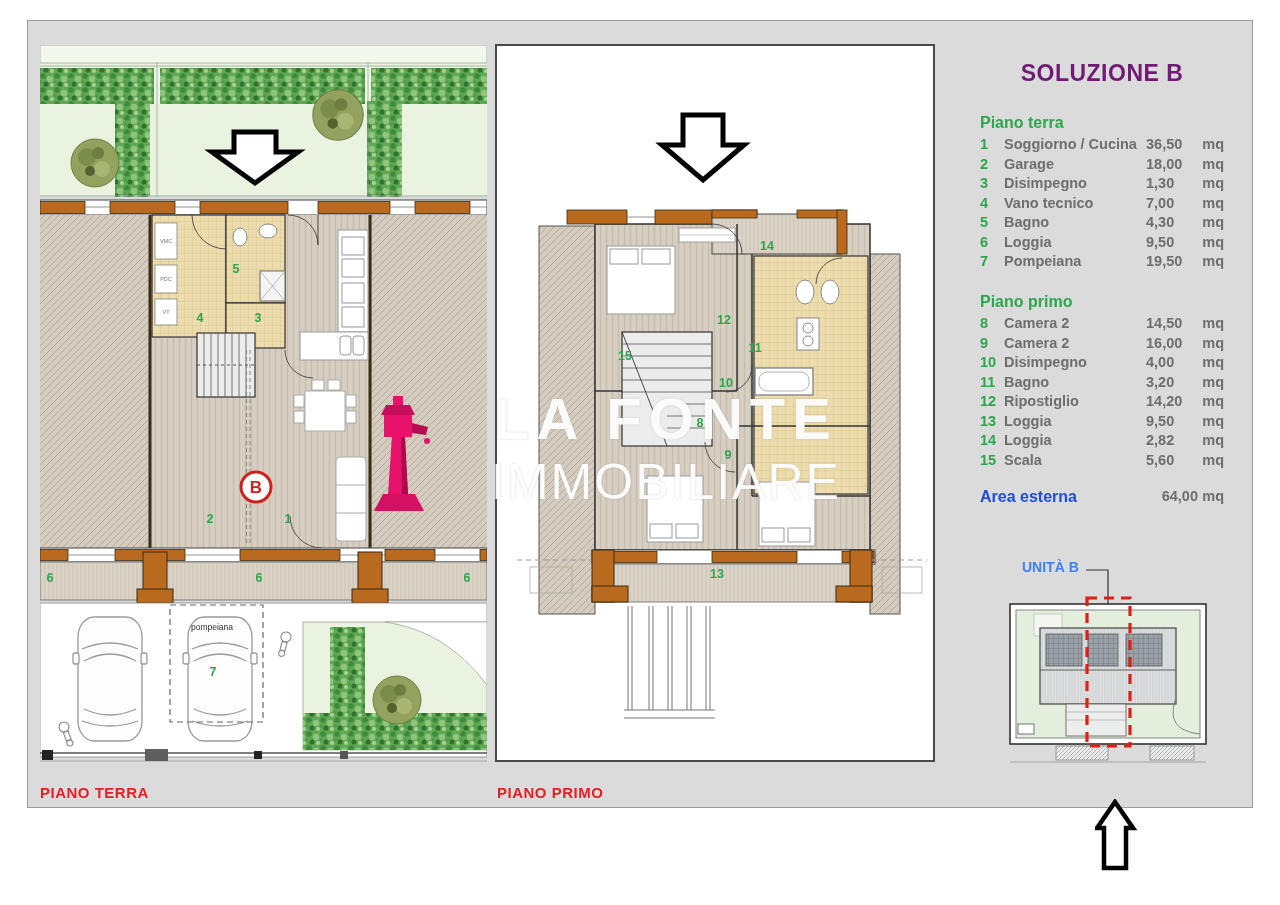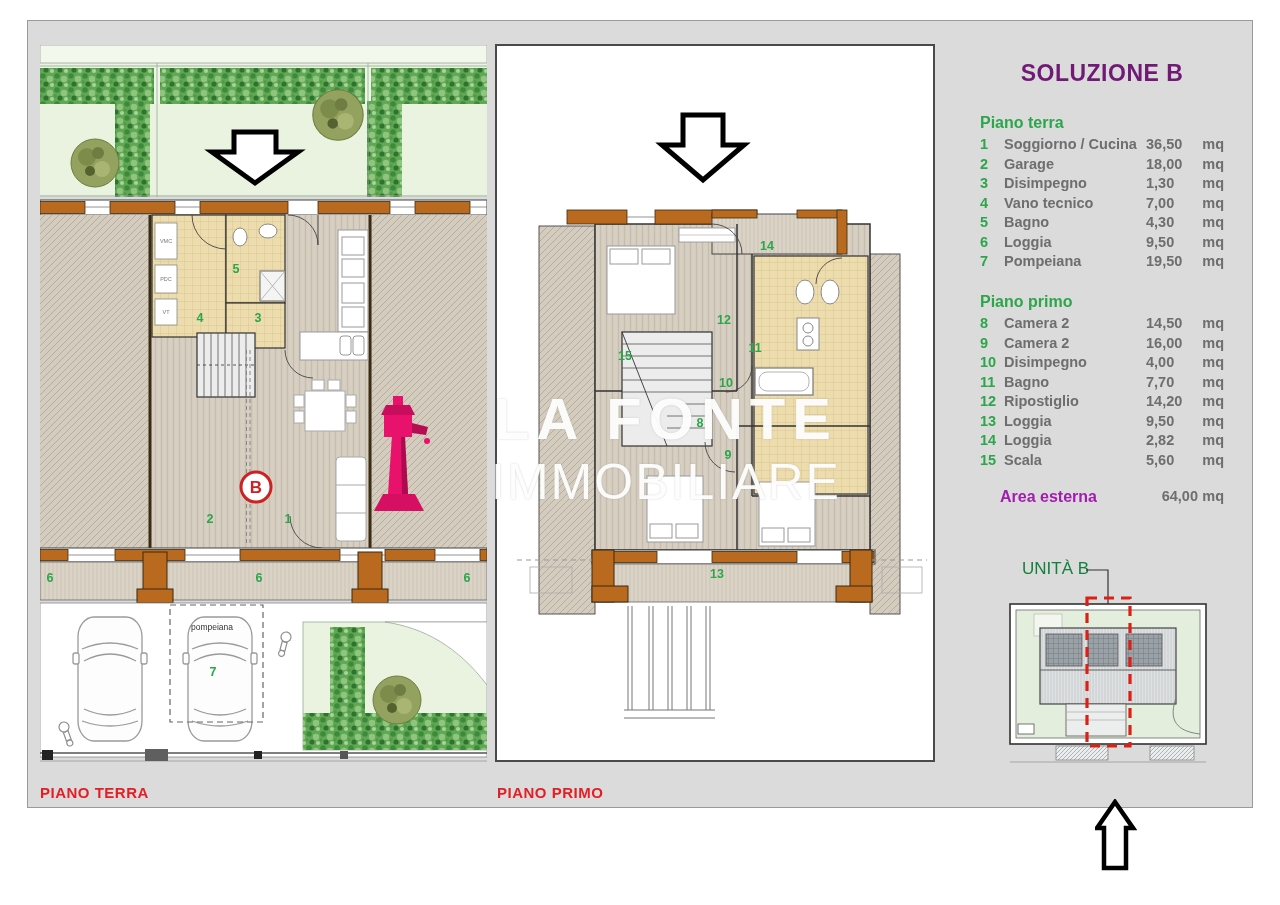--- a/index.html
+++ b/index.html
@@ -20,25 +20,25 @@
   #legend .title { position:absolute; left:0; top:5px; width:100%; text-align:center; color:#701a75; font-size:23px; font-weight:bold; letter-spacing:0.5px; }
   .leg-block { position:absolute; left:2px; width:244px; }
   #leg-ground { top:59px; }
   #leg-first  { top:238px; }
   .leg-header { color:#2ca64b; font-size:16px; font-weight:bold; margin-bottom:4px; }
   .leg-row { display:grid; grid-template-columns:24px 1fr 52px 26px; height:19.5px; align-items:baseline; font-size:14.5px; font-weight:bold; }
   .leg-row .n { color:#2ca64b; }
   .leg-row .v { text-align:left; }
   .leg-row .u { text-align:right; }
   #leg-area { position:absolute; left:2px; top:433px; width:244px; display:grid; grid-template-columns:1fr 52px 26px; font-size:16px; font-weight:bold; }
-  #leg-area .lbl { color:#a21caf;margin-left:20px; }
+  #leg-area .lbl { color:#1d4ed8; }
   #leg-area .v { text-align:right; font-size:14.5px; }
   #leg-area .u { text-align:right; font-size:14.5px; }
 
-  #unit-label { position:absolute; left:1022px; top:559px; color:#15803d; font-size:17px; font-weight:normal; }
+  #unit-label { position:absolute; left:1022px; top:559px; color:#3b82f6; font-size:14px; font-weight:bold; }
   #minimap { position:absolute; left:1008px; top:558px; }
   #north-arrow { position:absolute; left:1095px; top:799px; }
 
   
   #watermark { position:absolute; left:448px; top:383px; width:436px; text-align:center; z-index:60; pointer-events:none;
                color:rgba(255,255,255,0.94); text-shadow:0 0 2px rgba(150,150,150,0.45); }
   #watermark .l1 { font-size:58px; font-weight:bold; letter-spacing:7px; line-height:72px; white-space:nowrap; }
   #watermark .l2 { font-size:50px; font-weight:normal; letter-spacing:2px; line-height:54px; white-space:nowrap; }
   #logo-mark { position:absolute; left:368px; top:389px; z-index:61; pointer-events:none; }
 
@@ -485,21 +485,21 @@
           </div>
           <div class="leg-row">
             <span class="n">10</span>
             <span class="name">Disimpegno</span>
             <span class="v">4,00</span>
             <span class="u">mq</span>
           </div>
           <div class="leg-row">
             <span class="n">11</span>
             <span class="name">Bagno</span>
-            <span class="v">7,70</span>
+            <span class="v">3,20</span>
             <span class="u">mq</span>
           </div>
           <div class="leg-row">
             <span class="n">12</span>
             <span class="name">Ripostiglio</span>
             <span class="v">14,20</span>
             <span class="u">mq</span>
           </div>
           <div class="leg-row">
             <span class="n">13</span>

